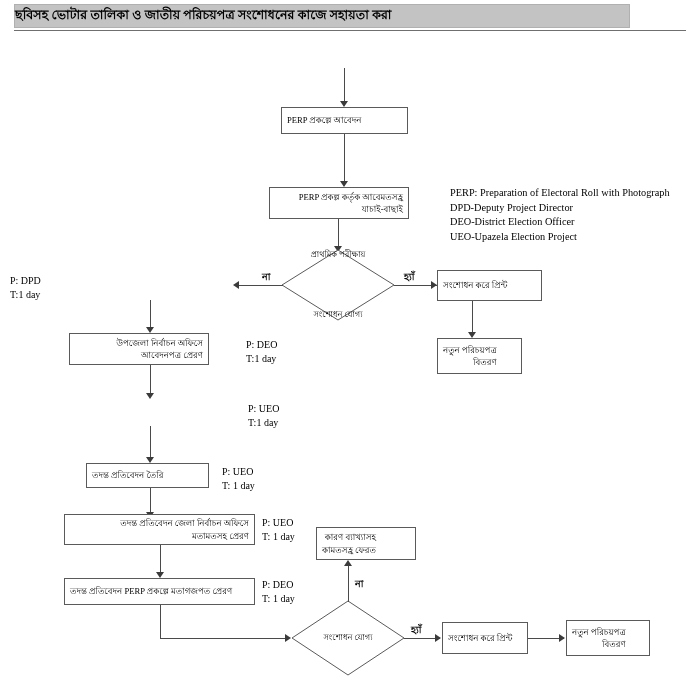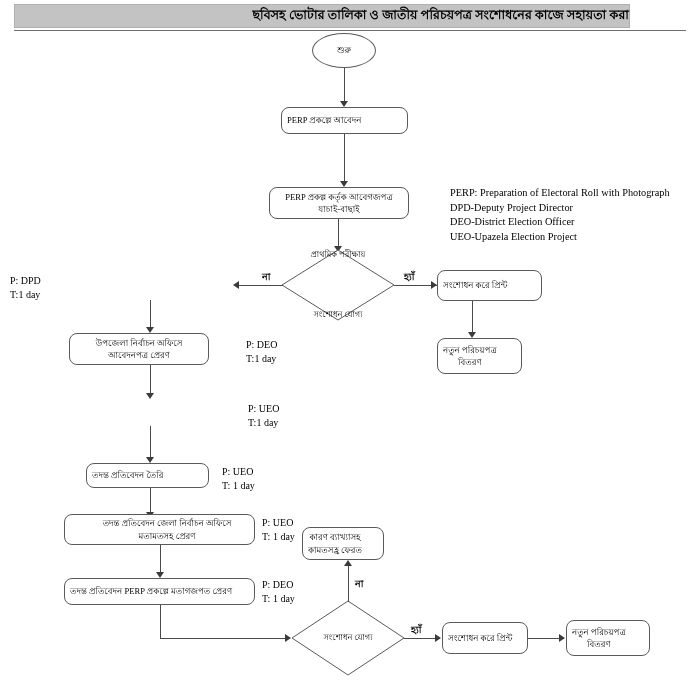--- a/index.html
+++ b/index.html
@@ -26,21 +26,21 @@
     position: absolute;
     left: 14px;
     top: 4px;
     width: 616px;
     height: 24px;
     background: #c3c3c3;
     border: 1px solid #b0b0b0;
     box-sizing: border-box;
     display: flex;
     align-items: center;
-    justify-content: flex-end;
+    justify-content: flex-start;
   }
   .title-bar .title-text {
     font-family: "Liberation Serif", "DejaVu Serif", serif;
     font-weight: bold;
     font-size: 12.5px;
     letter-spacing: 0.1px;
     color: #000;
     white-space: nowrap;
   }
   .title-rule {
@@ -59,21 +59,21 @@
     border: 1px solid #5a5a5a;
     background: #ffffff;
     display: flex;
     align-items: center;
     font-size: 8.6px;
     line-height: 1.45;
     font-family: "Liberation Serif", "DejaVu Serif", serif;
     color: #000;
     padding: 2px 5px;
   }
-  .node.left   { justify-content: flex-start; text-align: center; border-radius: 8px; }
+  .node.left   { justify-content: flex-start; text-align: right; }
 
   .oval {
     position: absolute;
     box-sizing: border-box;
     border: 1px solid #5a5a5a;
     border-radius: 50%;
     background: #fff;
     display: flex;
     align-items: center;
     justify-content: center;
@@ -150,36 +150,33 @@
   <div class="title-bar">
     <span class="title-text">ছবিসহ ভোটার তালিকা ও জাতীয় পরিচয়পত্র সংশোধনের কাজে সহায়তা করা</span>
   </div>
   <div class="title-rule"></div>
 
   <div class="legend" style="left:450px; top:186px;">PERP: Preparation of Electoral Roll with Photograph
 DPD-Deputy Project Director
 DEO-District Election Officer
 UEO-Upazela Election Project</div>
 
-  <div class="oval" style="left:312px; top:33px; width:64px; height:35px;">
-    <span>শুরু</span>
-  </div>
 
   <div class="ln v" style="left:344px; top:68px; height:34px;"></div>
   <div class="arrow down" style="left:340px; top:101px;"></div>
 
   <div class="node left" style="left:281px; top:107px; width:127px; height:27px;">
     <span>PERP প্রকল্পে আবেদন</span>
   </div>
 
   <div class="ln v" style="left:344px; top:134px; height:48px;"></div>
   <div class="arrow down" style="left:340px; top:181px;"></div>
 
   <div class="node left" style="left:269px; top:187px; width:140px; height:32px;">
-    <span>PERP প্রকল্প কর্তৃক আবেগজপত্র যাচাই-বাছাই</span>
+    <span>PERP প্রকল্প কর্তৃক আবেমতসহ্র যাচাই-বাছাই</span>
   </div>
 
   <div class="ln v" style="left:338px; top:219px; height:29px;"></div>
   <div class="arrow down" style="left:334px; top:246px;"></div>
 
   <div class="diamond" style="left:281px; top:249px; width:114px; height:72px;">
     <svg class="dshape" viewBox="0 0 114 72" preserveAspectRatio="none">
       <polygon points="57,1 113,36 57,71 1,36" fill="#ffffff" stroke="#5a5a5a" stroke-width="1"></polygon>
     </svg>
     <div class="dlabel">
@@ -266,21 +263,21 @@
     </svg>
     <div class="dlabel">
       <span>সংশোধন যোগ্য</span>
     </div>
   </div>
 
   <div class="ln v" style="left:348px; top:566px; height:36px;"></div>
   <div class="arrow up" style="left:344px; top:560px;"></div>
   <div class="anno bn" style="left:355px; top:578px;">না</div>
 
-  <div class="node left" style="left:302px; top:527px; width:82px; height:33px;">
+  <div class="node left" style="left:316px; top:527px; width:100px; height:33px;">
     <div>
       <div>কারণ ব্যাখ্যাসহ</div>
       <div>কামতসহ্র ফেরত</div>
     </div>
   </div>
 
   <div class="ln h" style="left:404px; top:638px; width:36px;"></div>
   <div class="arrow right" style="left:435px; top:634px;"></div>
   <div class="anno bn" style="left:411px; top:624px;">হ্যাঁ</div>
 

